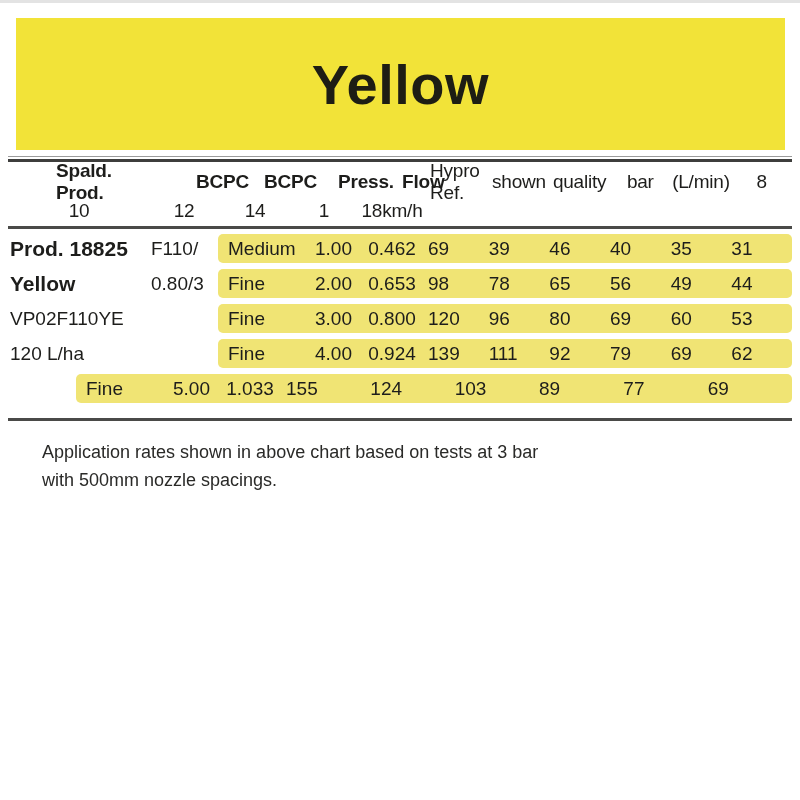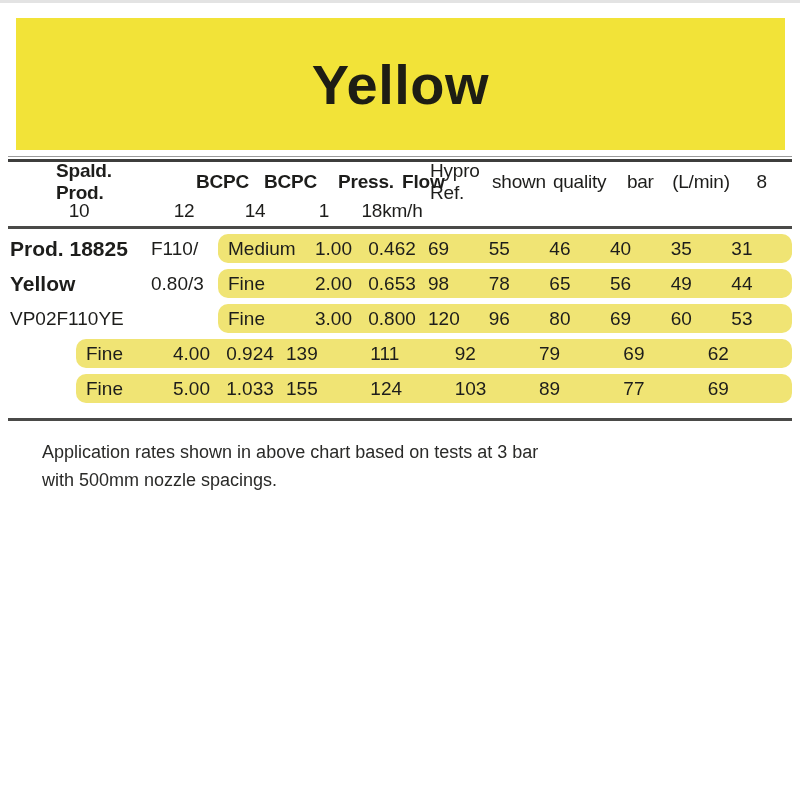--- a/index.html
+++ b/index.html
@@ -42,21 +42,21 @@
   .hc { text-align: center; }
   .hl { text-align: left; padding-left: 2px; }
   .rates-span { grid-column: 6 / span 6; text-align: center; }
 
   .tbody { position: absolute; left: 8px; top: 234px; width: 784px; }
   .row { display: flex; height: 29px; margin-bottom: 6px; line-height: 29px; font-size: 19px; }
   .cell-label { width: 142px; padding-left: 2px; white-space: nowrap; }
   .cell-label.bold-label { font-weight: bold; font-size: 21px; }
   .cell-code { width: 68px; padding-left: 1px; white-space: nowrap; }
   .row-band {
-    flex: 1; display: flex; background: #F0E474; border-radius: 10px;
+    flex: 1; display: flex; background: #F0E474; border-radius: 5px;
   }
   .cell-quality { width: 74px; padding-left: 10px; }
   .cell-press   { width: 64px; text-align: right; padding-right: 4px; }
   .cell-flow    { width: 72px; text-align: center; }
   .cell-rate    { flex: 1; }
 
   .footer {
     position: absolute; left: 10px; top: 438px; width: 770px;
     font-size: 18px; line-height: 28px; color: #2a2a28; margin-left: 32px;
   }
@@ -100,21 +100,21 @@
   <div class="tbody">
 
     <div class="row">
       <div class="cell-label bold-label">Prod. 18825</div>
       <div class="cell-code">F110/</div>
       <div class="row-band" style="background: rgb(240, 228, 116);">
         <div class="cell-quality">Medium</div>
         <div class="cell-press">1.00</div>
         <div class="cell-flow">0.462</div>
         <div class="cell-rate">69</div>
-        <div class="cell-rate">55</div>
+        <div class="cell-rate">39</div>
         <div class="cell-rate">46</div>
         <div class="cell-rate">40</div>
         <div class="cell-rate">35</div>
         <div class="cell-rate">31</div>
       </div>
     </div>
 
     <div class="row">
       <div class="cell-label bold-label">Yellow</div>
       <div class="cell-code">0.80/3</div>
@@ -141,20 +141,21 @@
         <div class="cell-rate">120</div>
         <div class="cell-rate">96</div>
         <div class="cell-rate">80</div>
         <div class="cell-rate">69</div>
         <div class="cell-rate">60</div>
         <div class="cell-rate">53</div>
       </div>
     </div>
 
     <div class="row">
+      <div class="cell-label">120 L/ha</div>
       <div class="cell-code"></div>
       <div class="row-band" style="background: rgb(240, 228, 116);">
         <div class="cell-quality">Fine</div>
         <div class="cell-press">4.00</div>
         <div class="cell-flow">0.924</div>
         <div class="cell-rate">139</div>
         <div class="cell-rate">111</div>
         <div class="cell-rate">92</div>
         <div class="cell-rate">79</div>
         <div class="cell-rate">69</div>

